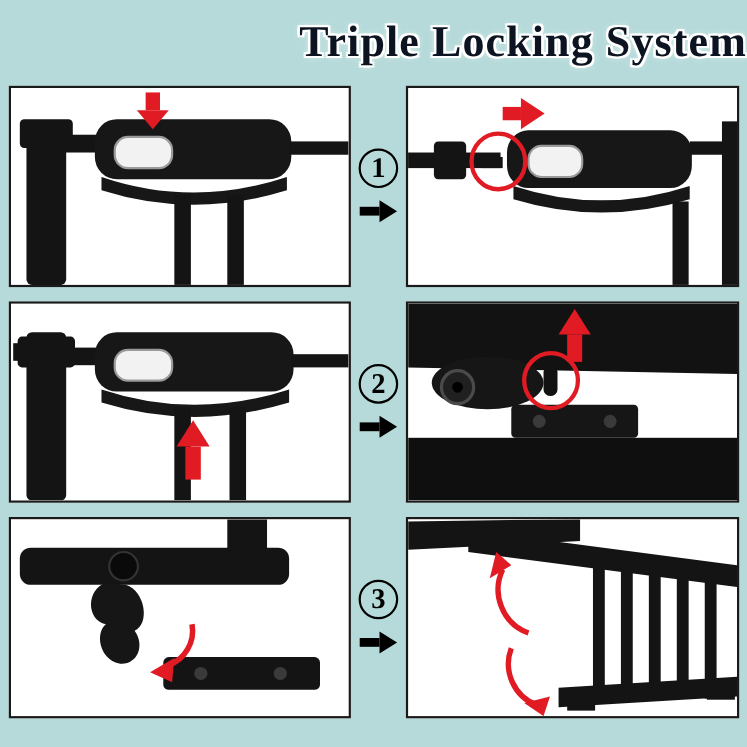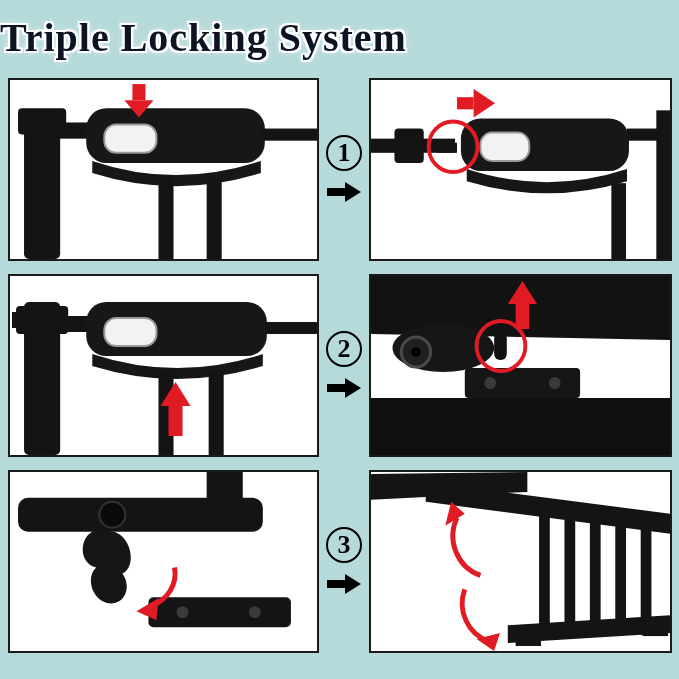--- a/index.html
+++ b/index.html
@@ -5,21 +5,21 @@
   html,body{margin:0;padding:0;background:#b6dada;}
   .page{
     position:relative;
     width:679px;height:679px;
     background:#b6dada;
     font-family:"Liberation Serif", serif;
     overflow:hidden;
   }
   .title{
     position:absolute;top:14px;left:0;right:0;
-    text-align:left;
+    text-align:right;
     font-size:40px;font-weight:bold;letter-spacing:1px;
     color:#0c1422;
     text-shadow:
       -2px 0 0 #ffffff, 2px 0 0 #ffffff,
       0 -2px 0 #ffffff, 0 2px 0 #ffffff,
       -2px -2px 0 #ffffff, 2px 2px 0 #ffffff,
       -2px 2px 0 #ffffff, 2px -2px 0 #ffffff,
       0 0 7px #ffffff;
   }
   .rows{

